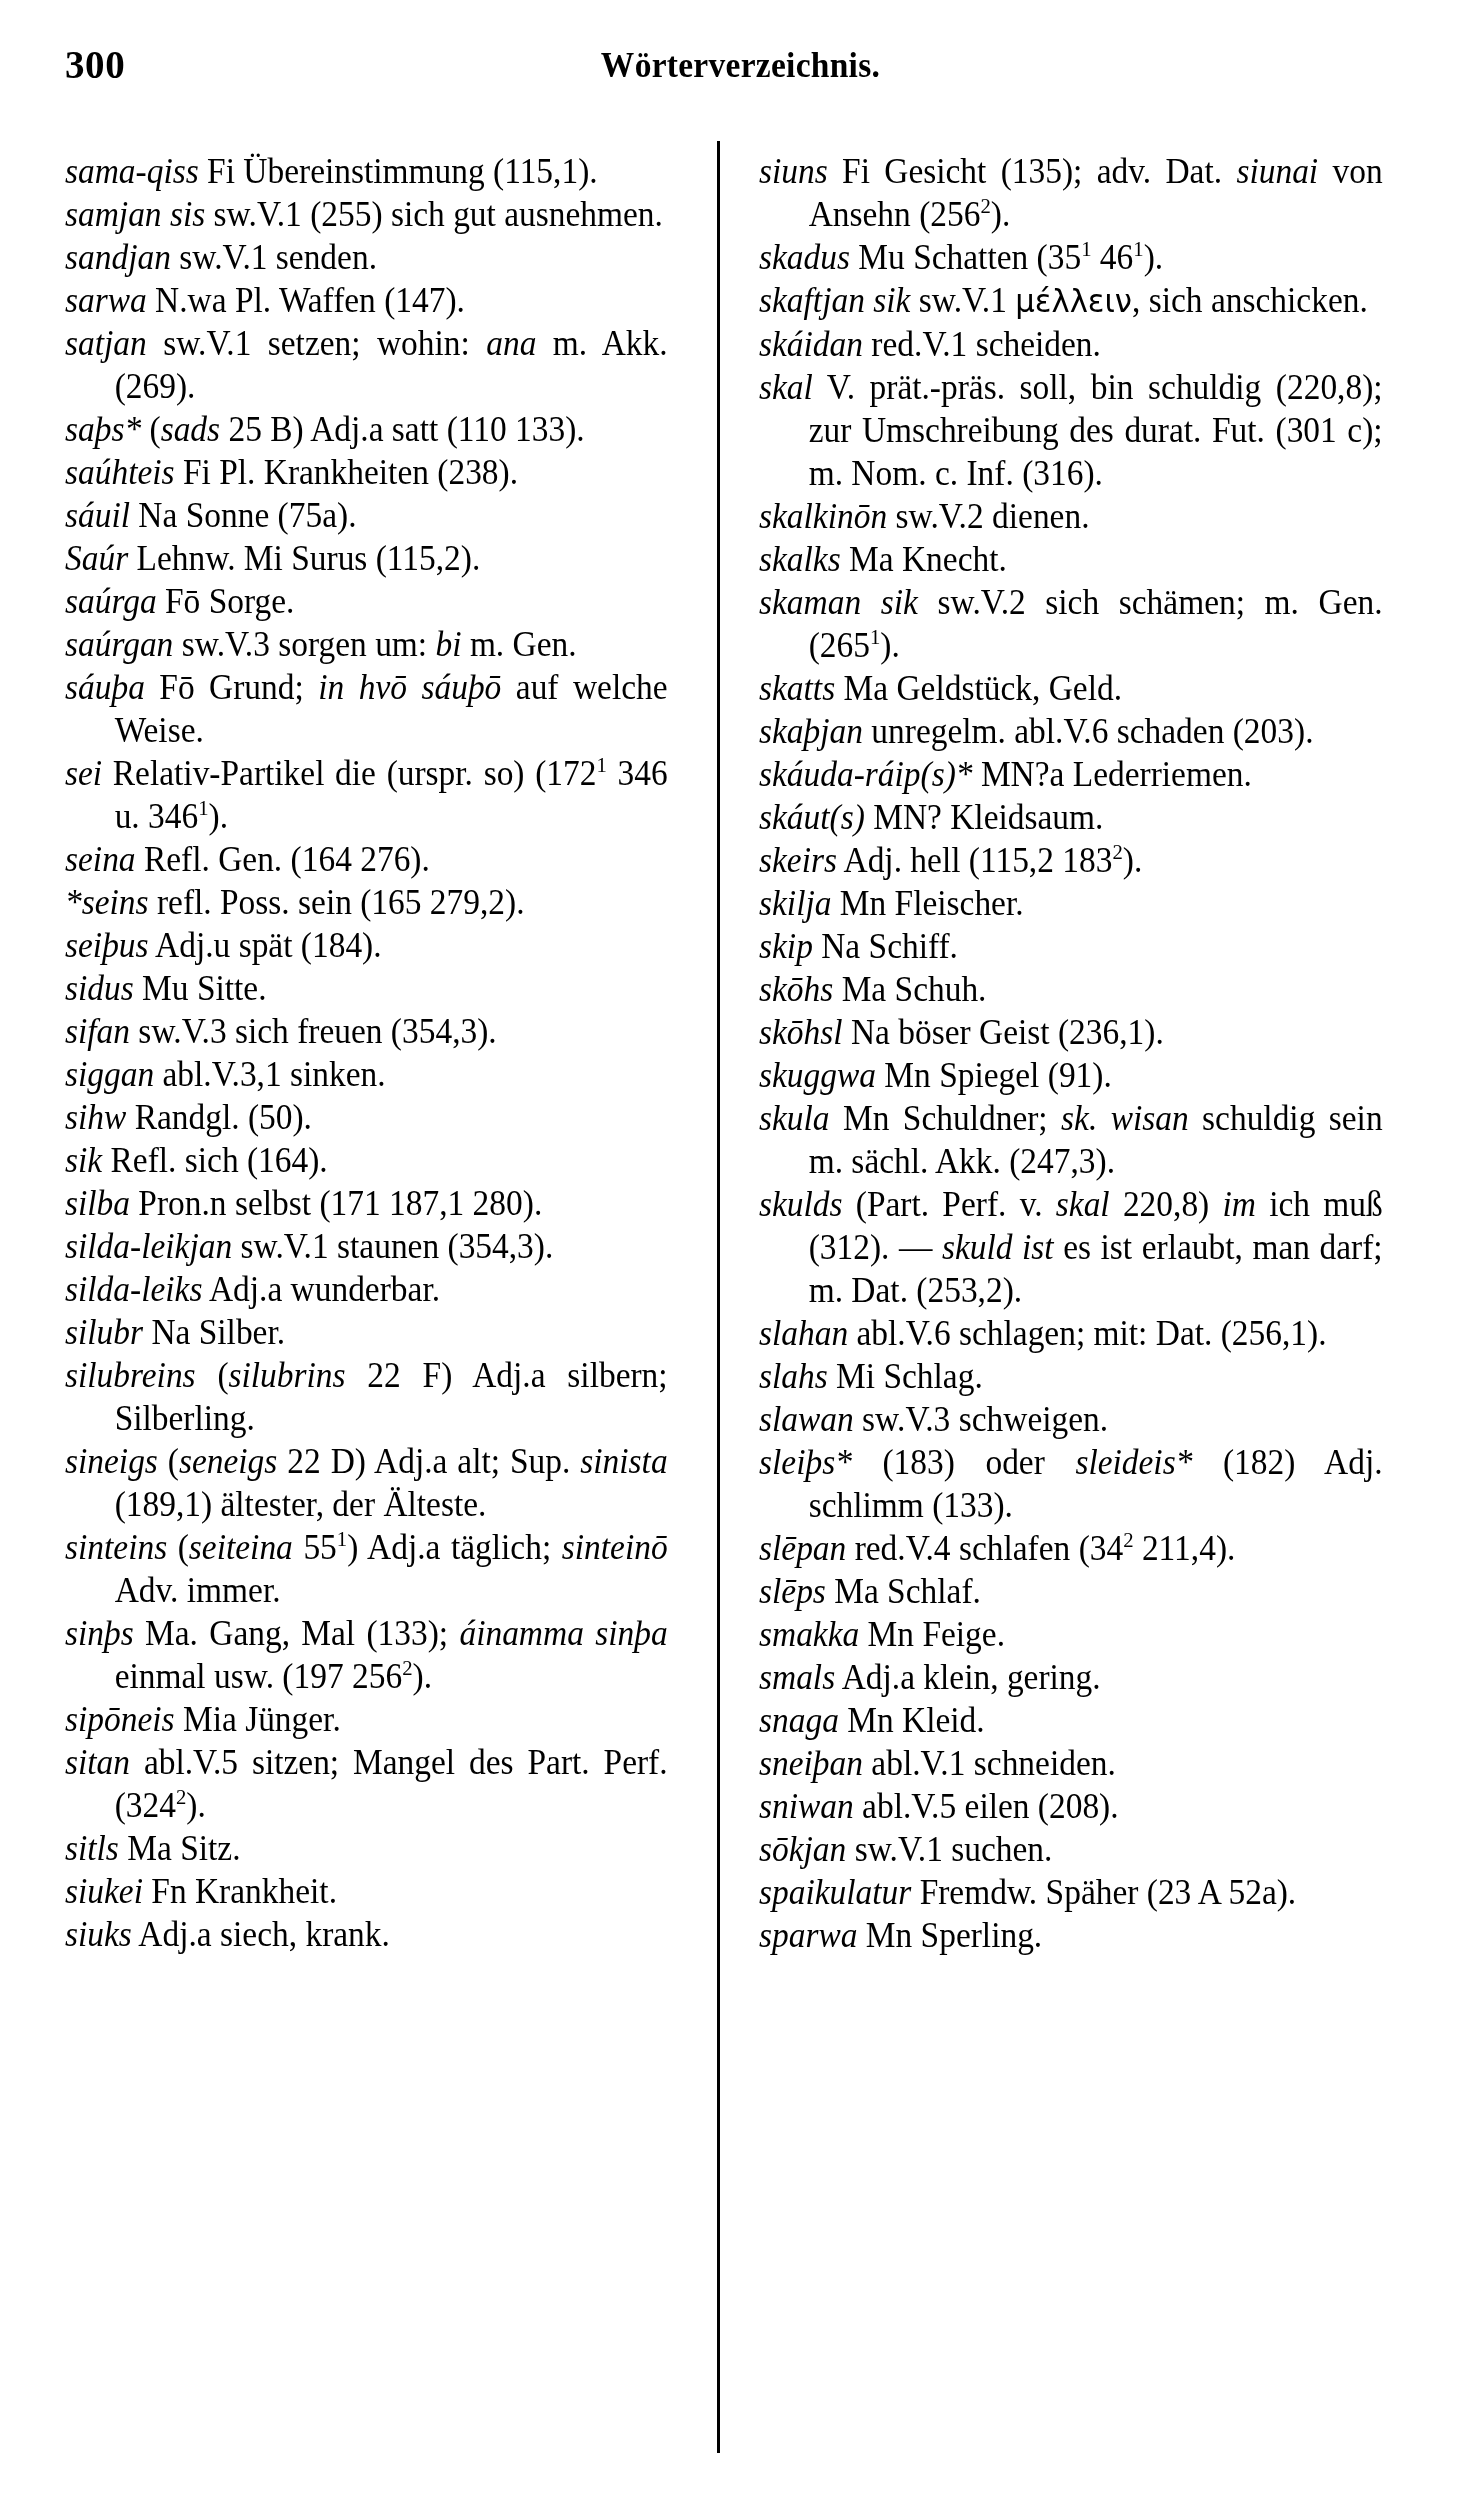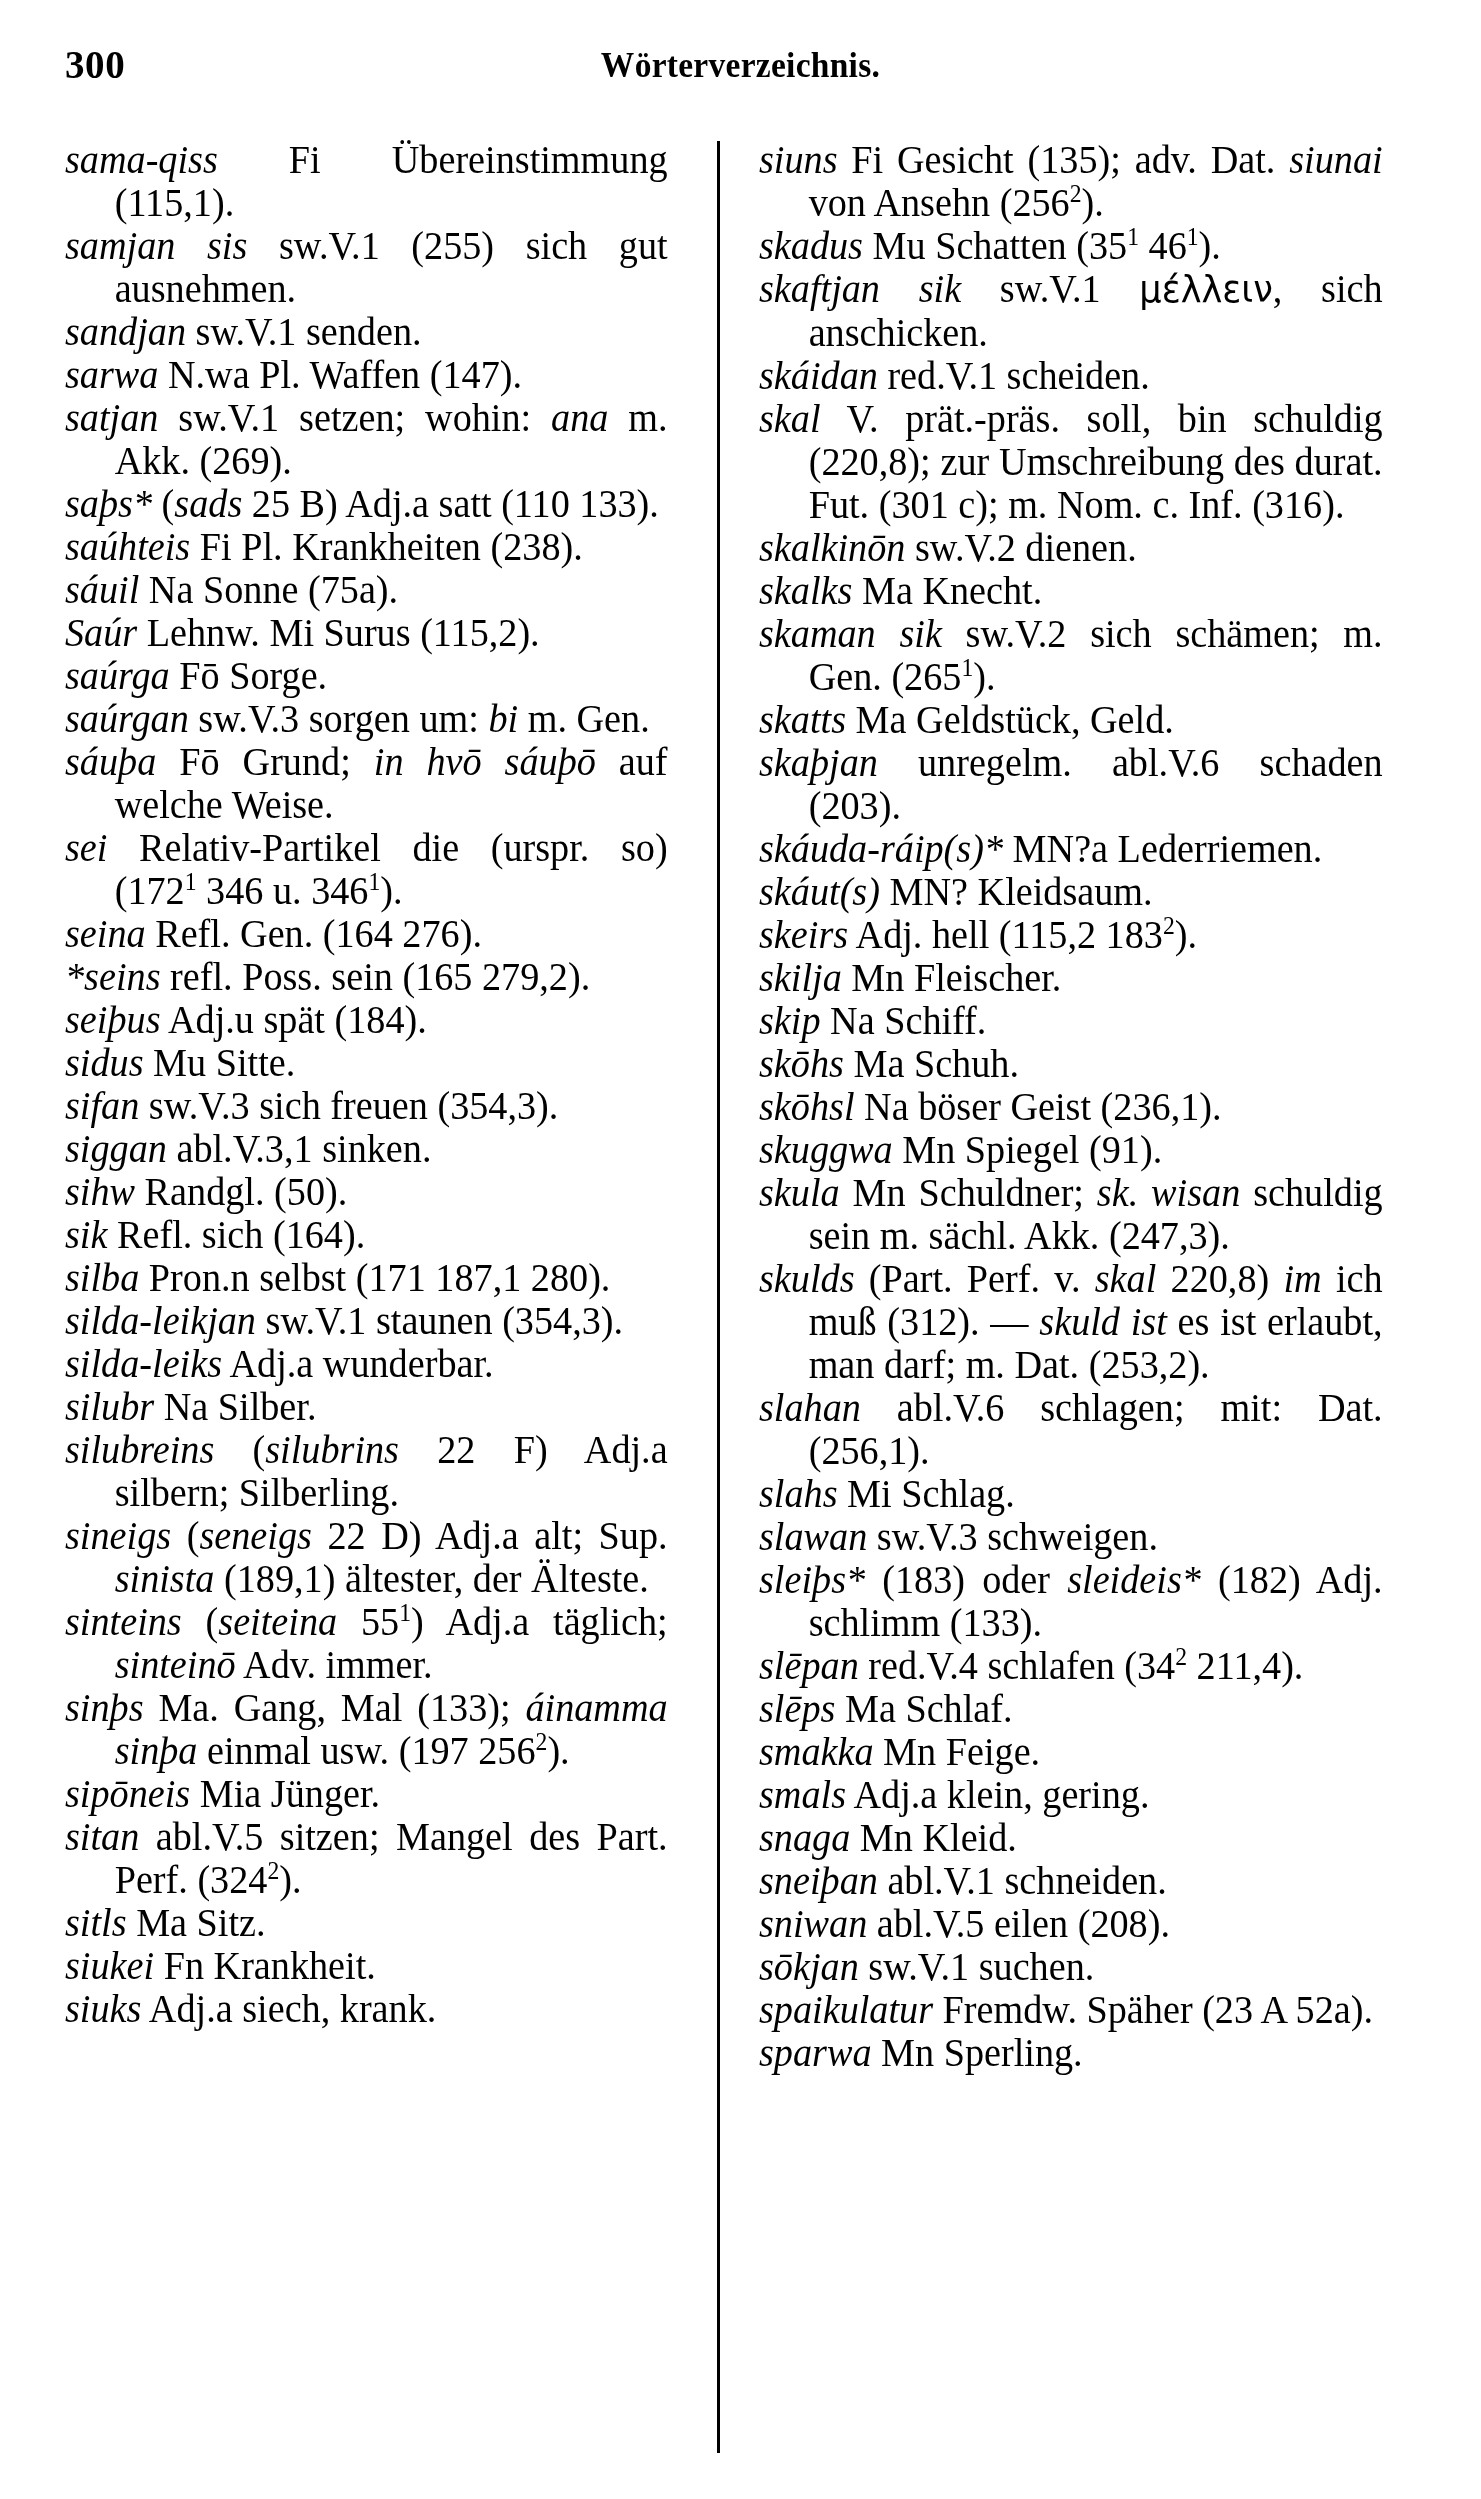--- a/index.html
+++ b/index.html
@@ -40,22 +40,22 @@
   }
 
   
   .body{
     position:absolute;
     left:0;top:134px;
     width:1481px;
   }
   .col{
     position:absolute;
-    top:4px;
-    font-size:40px;
+    top:16px;
+    font-size:35px;
     line-height:43px;
     text-align:justify;
     text-justify:inter-word;
     -webkit-hyphens:none;hyphens:none;
   }
   .col-left{left:65px;width:631px;}
   .col-right{left:759px;width:653px;}
 
   .rule{
     position:absolute;

